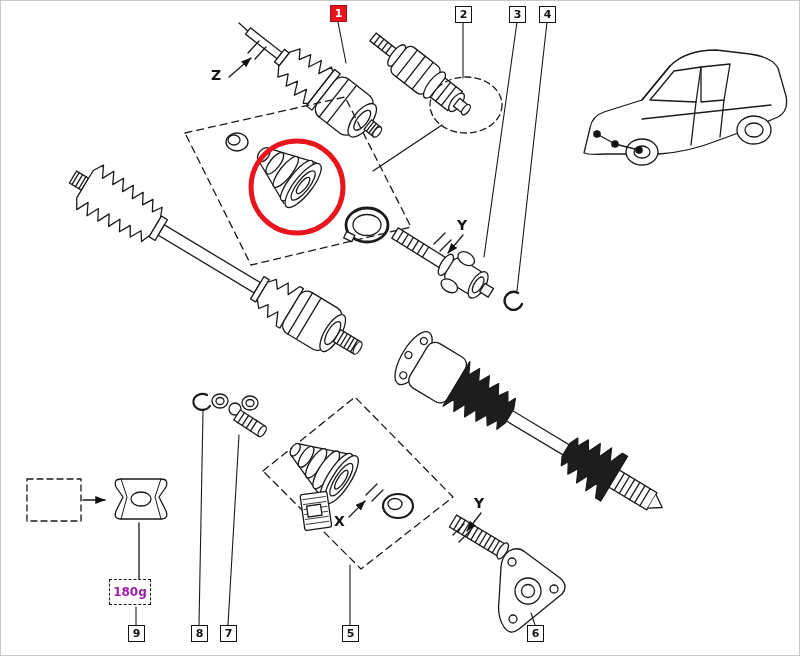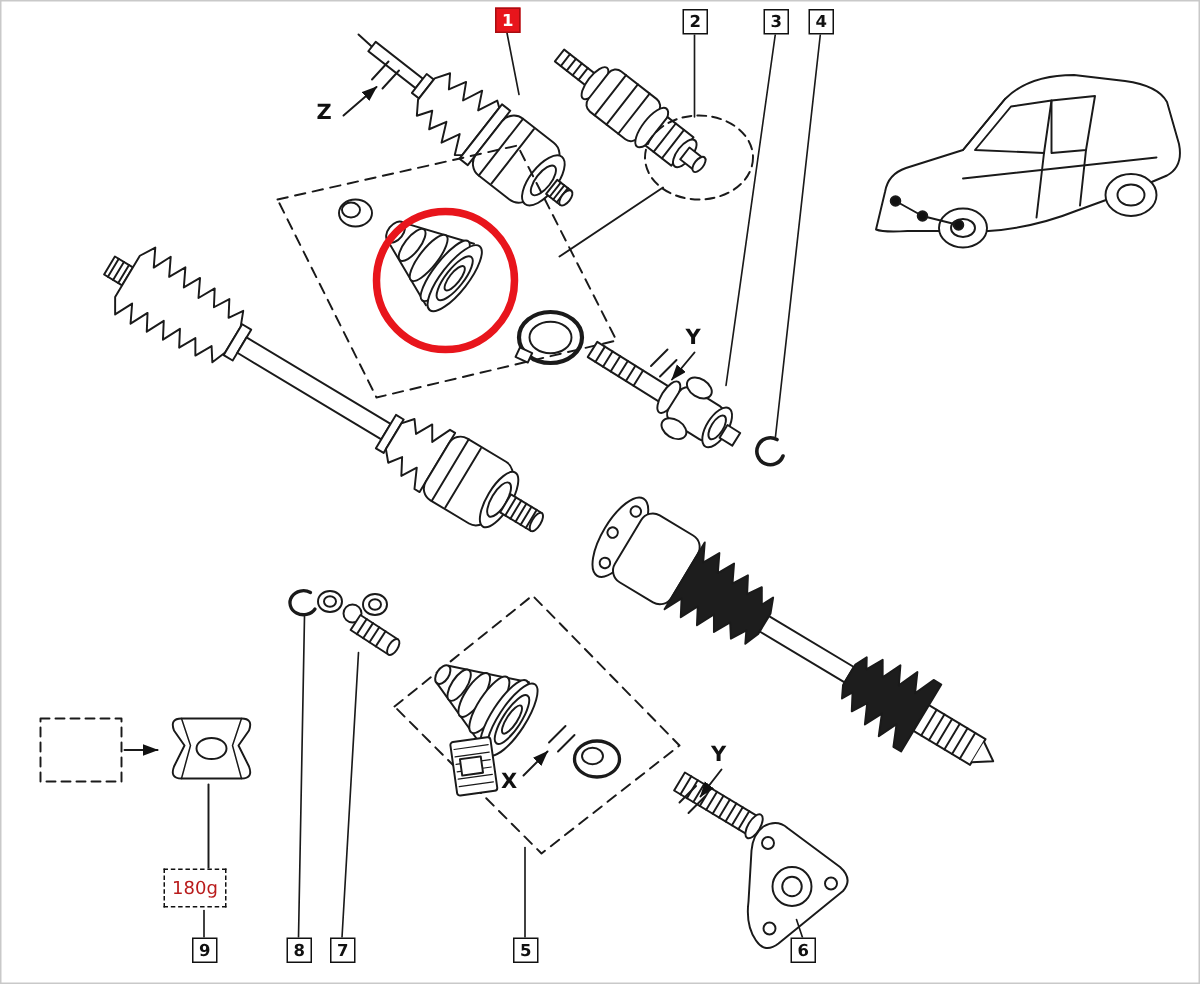--- a/index.html
+++ b/index.html
@@ -37,21 +37,21 @@
     font-size: 14px; font-weight: bold; color: #111;
     z-index: 2;
   }
   .weight-box {
     position: absolute;
     left: 108px; top: 578px;
     width: 42px; height: 26px;
     border: 1.6px dashed #111;
     box-sizing: border-box;
     display: flex; align-items: center; justify-content: center;
-    font-size: 12px; font-weight: normal; color: #b91c1c;
+    font-size: 12px; font-weight: bold; color: #a21caf;
     background: #fff;
     z-index: 2;
   }
 </style>
 </head>
 <body>
 
 <div class="canvas">
 
   <svg class="art" width="800" height="656" viewBox="0 0 800 656">

